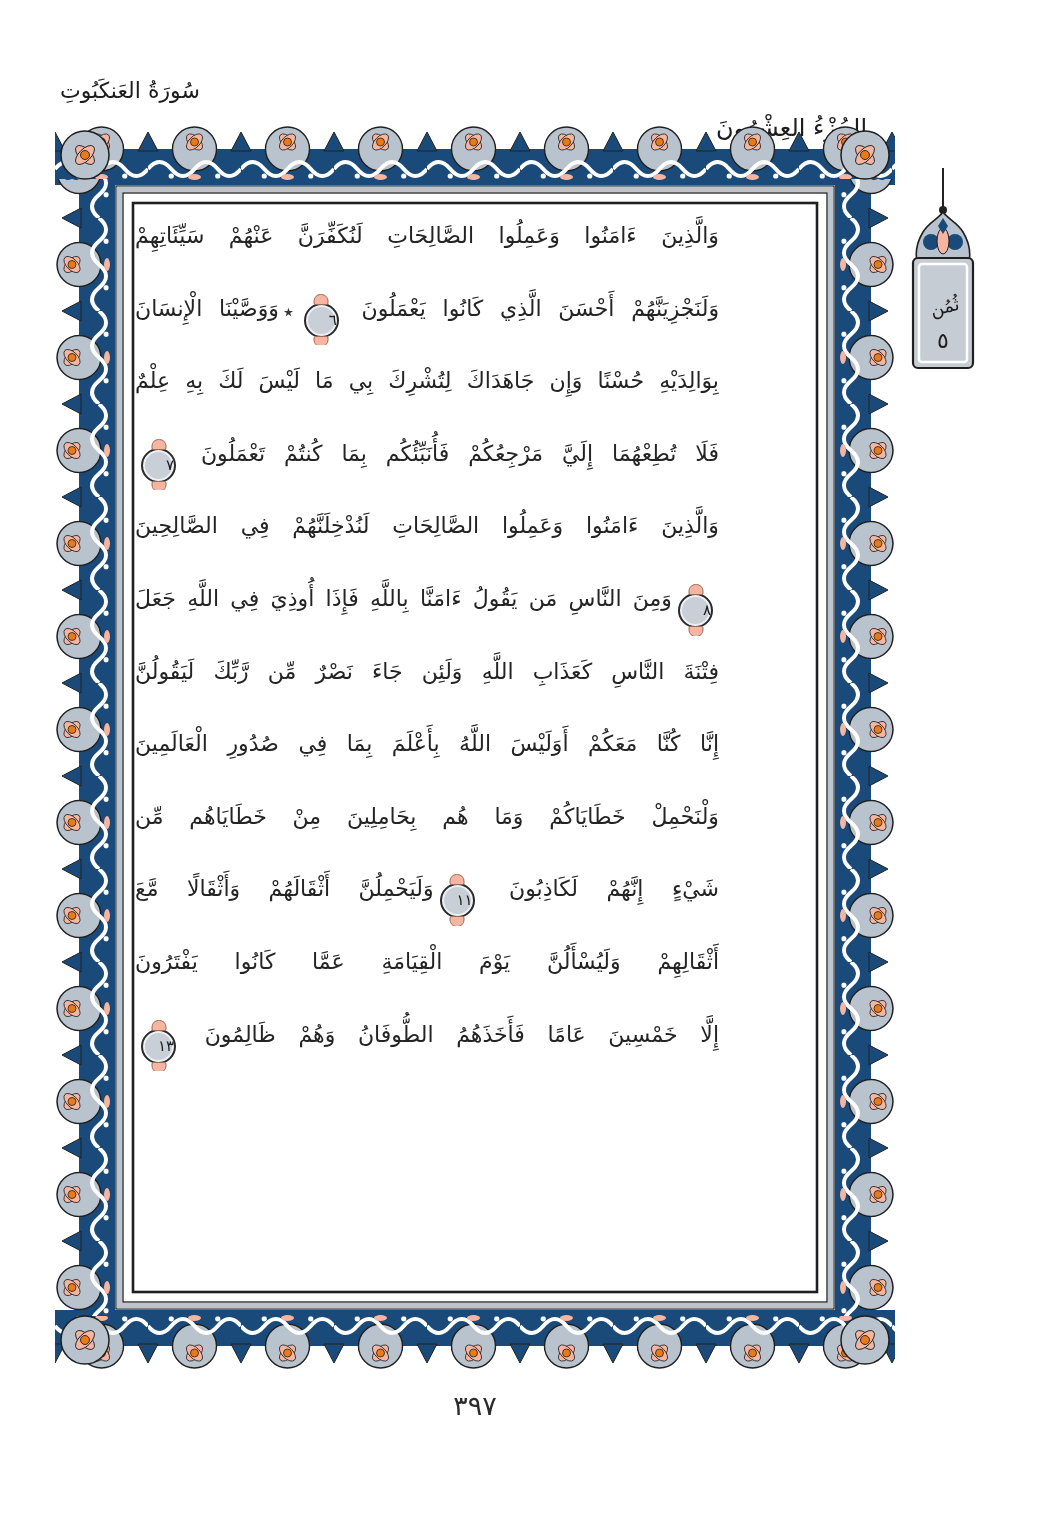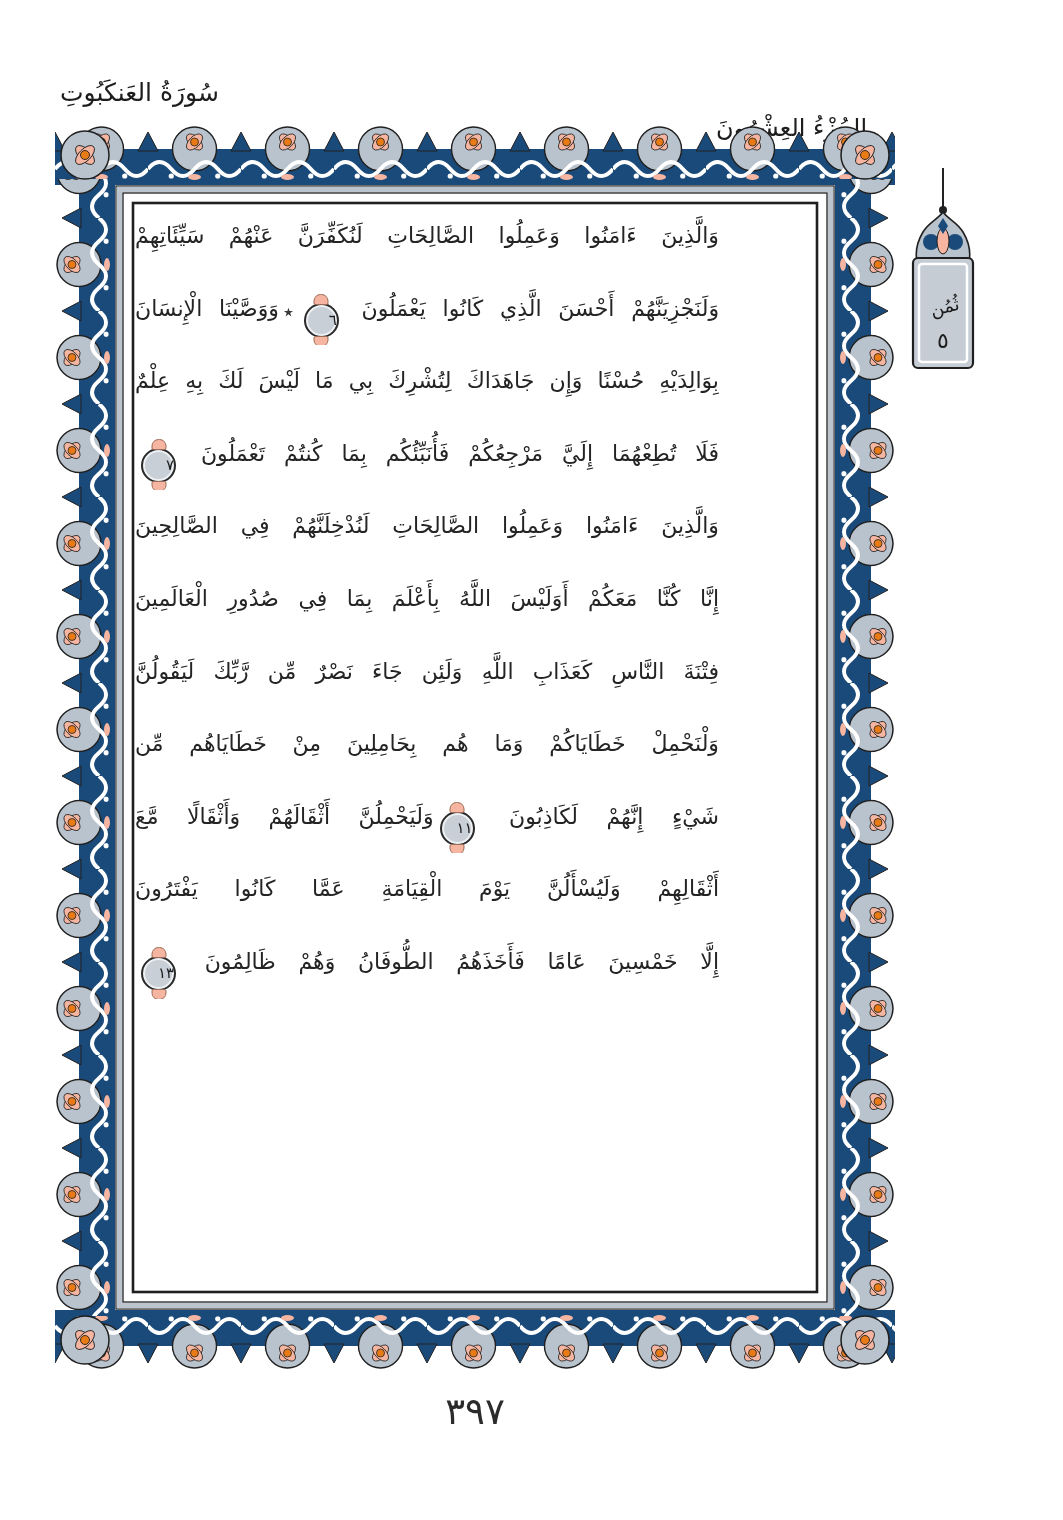--- a/index.html
+++ b/index.html
@@ -1,21 +1,21 @@
 <!DOCTYPE html>
 <html lang="ar"><head>
 <meta charset="utf-8">
 <style>
   html,body{margin:0;padding:0;}
   body{
     width:1063px;height:1520px;position:relative;background:#ffffff;
     font-family:"DejaVu Sans",sans-serif;overflow:hidden;
   }
   .hdr{position:absolute;color:#1d1d1d;direction:rtl;white-space:nowrap;}
-  #surah-title{left:60px;top:78px;font-size:25px;}
+  #surah-title{left:60px;top:78px;font-size:22px;}
   #juz-title{left:716px;top:82px;font-size:24px;margin-top:32px;}
   #border-svg{position:absolute;left:55px;top:125px;}
   #hizb{position:absolute;left:901px;top:168px;}
   svg text{font-family:"DejaVu Sans",sans-serif;fill:#1c1c1c;text-anchor:middle;}
   #quran-lines{
     position:absolute;left:135px;top:200px;width:584px;
     direction:rtl;color:#242424;
   }
   .line{
     height:72.6px;line-height:72.6px;font-size:22px;
@@ -31,21 +31,21 @@
   }
   .ayah::before,.ayah::after{
     content:"";position:absolute;left:50%;transform:translateX(-50%);
     width:13px;height:9px;background:#f5b5a0;border:1px solid #9c6b57;
   }
   .ayah::before{top:-11px;border-radius:7px 7px 2px 2px;}
   .ayah::after{bottom:-11px;border-radius:2px 2px 7px 7px;}
   .star{font-size:20px;color:#3a3a3a;margin:0 4px;vertical-align:-2px;}
   #page-number{
     position:absolute;left:0;top:1390px;width:950px;text-align:center;
-    font-size:37px;color:#2b2b2b;
+    font-size:27px;color:#2b2b2b;
   }
 </style>
 </head>
 <body>
 
 <div class="hdr" id="surah-title">سُورَةُ العَنكَبُوتِ</div>
 <div class="hdr" id="juz-title">الجُزْءُ العِشْرُونَ</div>
 
 <svg id="border-svg" width="840" height="1245" viewBox="0 0 840 1245">
   <defs>
@@ -115,21 +115,22 @@
   <text x="44" y="145" font-size="18" transform="rotate(-14 44 140)">ثُمُن</text>
   <text x="42" y="180" font-size="22">٥</text>
 </svg>
 
 <div id="quran-lines">
     <div class="line"><span class="txt">وَالَّذِينَ ءَامَنُوا وَعَمِلُوا الصَّالِحَاتِ لَنُكَفِّرَنَّ عَنْهُمْ سَيِّئَاتِهِمْ</span></div>
     <div class="line"><span class="txt">وَلَنَجْزِيَنَّهُمْ أَحْسَنَ الَّذِي كَانُوا يَعْمَلُونَ</span> <span class="ayah">٦</span><span class="star">٭</span><span class="txt">وَوَصَّيْنَا الْإِنسَانَ</span></div>
     <div class="line"><span class="txt">بِوَالِدَيْهِ حُسْنًا وَإِن جَاهَدَاكَ لِتُشْرِكَ بِي مَا لَيْسَ لَكَ بِهِ عِلْمٌ</span></div>
     <div class="line"><span class="txt">فَلَا تُطِعْهُمَا إِلَيَّ مَرْجِعُكُمْ فَأُنَبِّئُكُم بِمَا كُنتُمْ تَعْمَلُونَ</span> <span class="ayah">٧</span></div>
     <div class="line"><span class="txt">وَالَّذِينَ ءَامَنُوا وَعَمِلُوا الصَّالِحَاتِ لَنُدْخِلَنَّهُمْ فِي الصَّالِحِينَ</span></div>
+    <div class="line"><span class="ayah">٨</span><span class="txt">وَمِنَ النَّاسِ مَن يَقُولُ ءَامَنَّا بِاللَّهِ فَإِذَا أُوذِيَ فِي اللَّهِ جَعَلَ</span></div>
+    <div class="line"><span class="txt">فِتْنَةَ النَّاسِ كَعَذَابِ اللَّهِ وَلَئِن جَاءَ نَصْرٌ مِّن رَّبِّكَ لَيَقُولُنَّ</span></div>
     <div class="line"><span class="txt">إِنَّا كُنَّا مَعَكُمْ أَوَلَيْسَ اللَّهُ بِأَعْلَمَ بِمَا فِي صُدُورِ الْعَالَمِينَ</span></div>
-    <div class="line"><span class="txt">فِتْنَةَ النَّاسِ كَعَذَابِ اللَّهِ وَلَئِن جَاءَ نَصْرٌ مِّن رَّبِّكَ لَيَقُولُنَّ</span></div>
     <div class="line"><span class="txt">وَلْنَحْمِلْ خَطَايَاكُمْ وَمَا هُم بِحَامِلِينَ مِنْ خَطَايَاهُم مِّن</span></div>
     <div class="line"><span class="txt">شَيْءٍ إِنَّهُمْ لَكَاذِبُونَ</span> <span class="ayah">١١</span><span class="txt">وَلَيَحْمِلُنَّ أَثْقَالَهُمْ وَأَثْقَالًا مَّعَ</span></div>
     <div class="line"><span class="txt">أَثْقَالِهِمْ وَلَيُسْأَلُنَّ يَوْمَ الْقِيَامَةِ عَمَّا كَانُوا يَفْتَرُونَ</span></div>
     <div class="line"><span class="txt">إِلَّا خَمْسِينَ عَامًا فَأَخَذَهُمُ الطُّوفَانُ وَهُمْ ظَالِمُونَ</span> <span class="ayah">١٣</span></div>
   </div>
 
 <div id="page-number">٣٩٧</div>
 
 </body></html>

